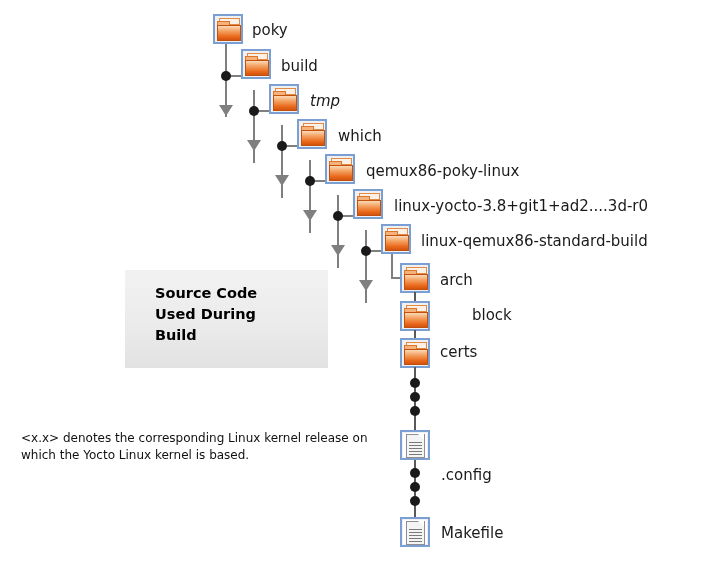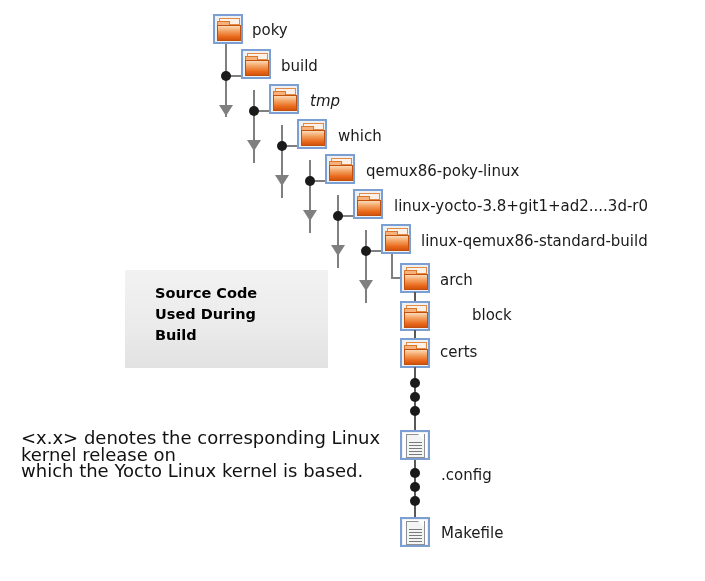--- a/index.html
+++ b/index.html
@@ -166,21 +166,21 @@
     top: 430px;
     width: 360px;
   }
   #note-title {
     font-size: 12.5px;
     font-weight: bold;
     line-height: 16px;
     color: #000000;
   }
   #note-body {
-    font-size: 18px;
+    font-size: 12px;
     line-height: 16.5px;
     color: #111111;
     white-space: pre-line;
   }
 </style>
 </head>
 <body>
 
 <div id="diagram">
 

